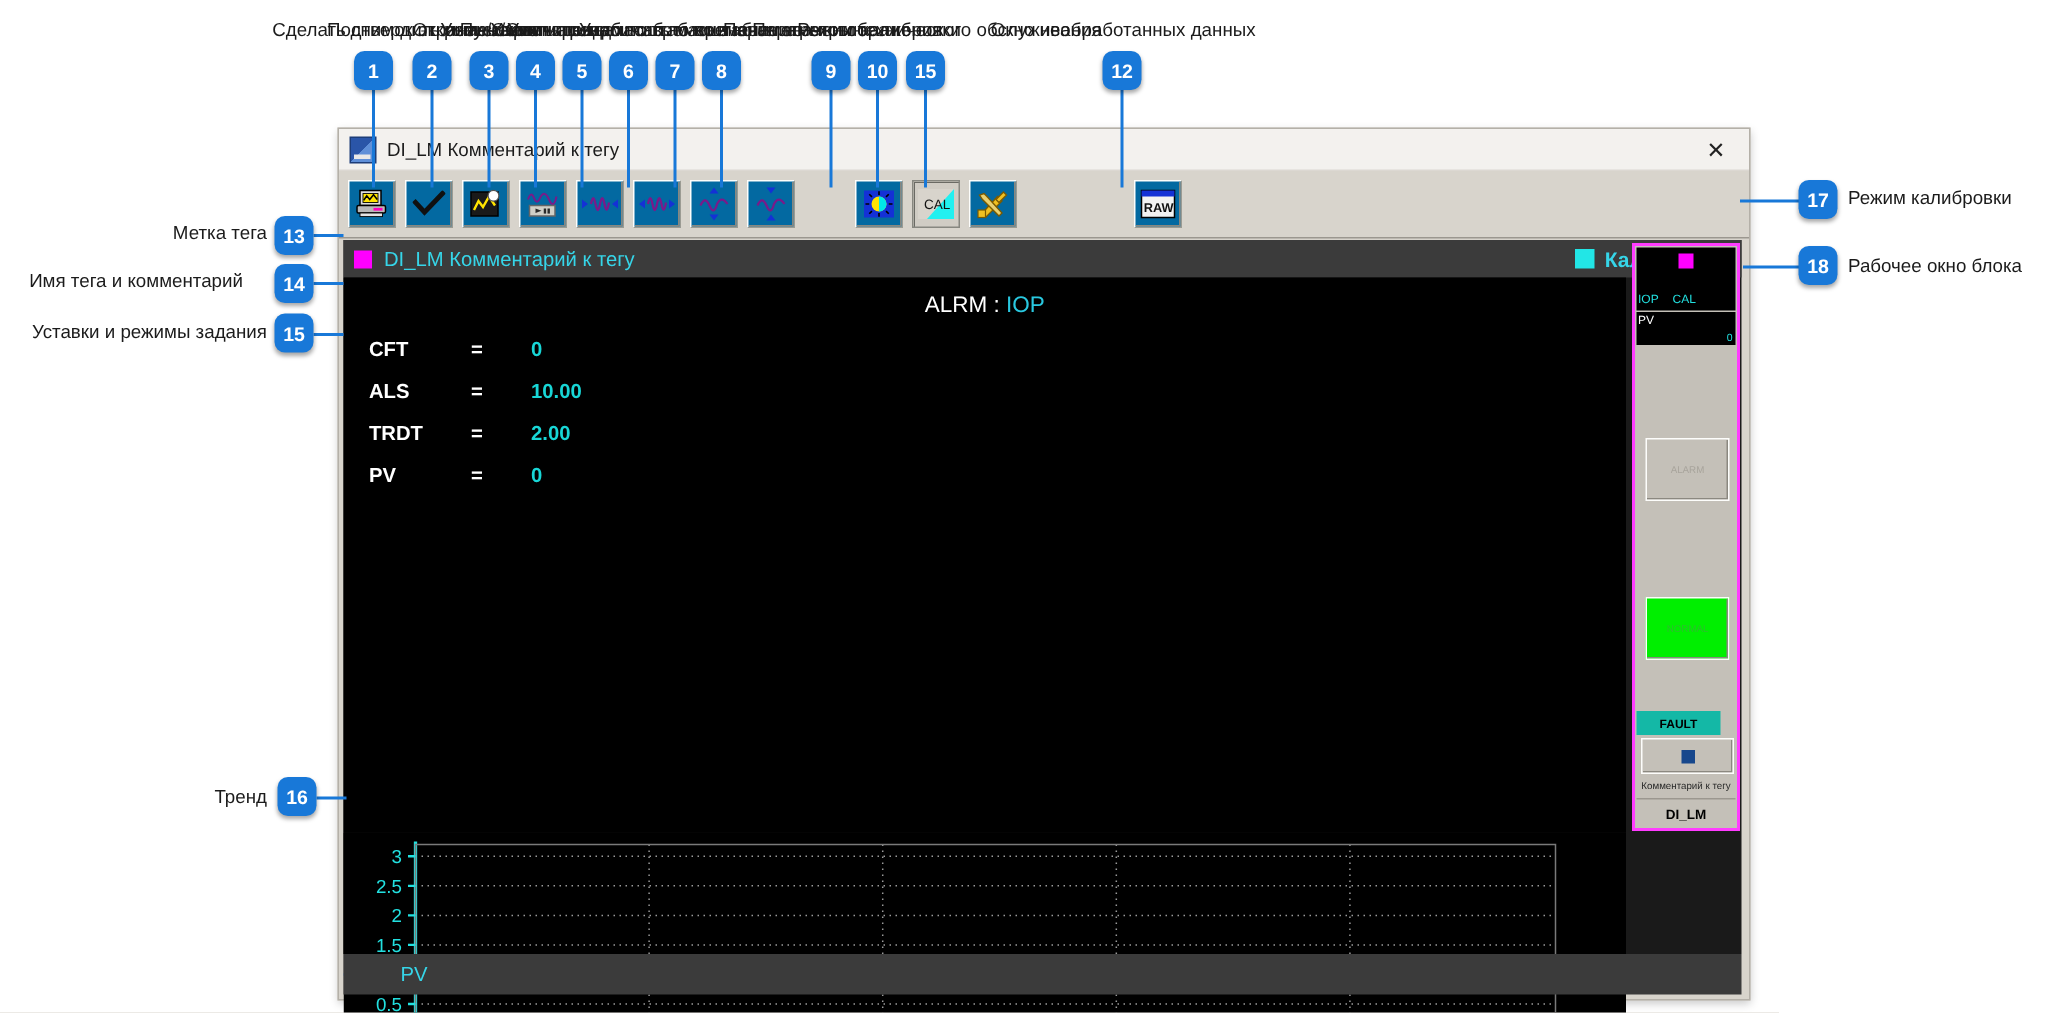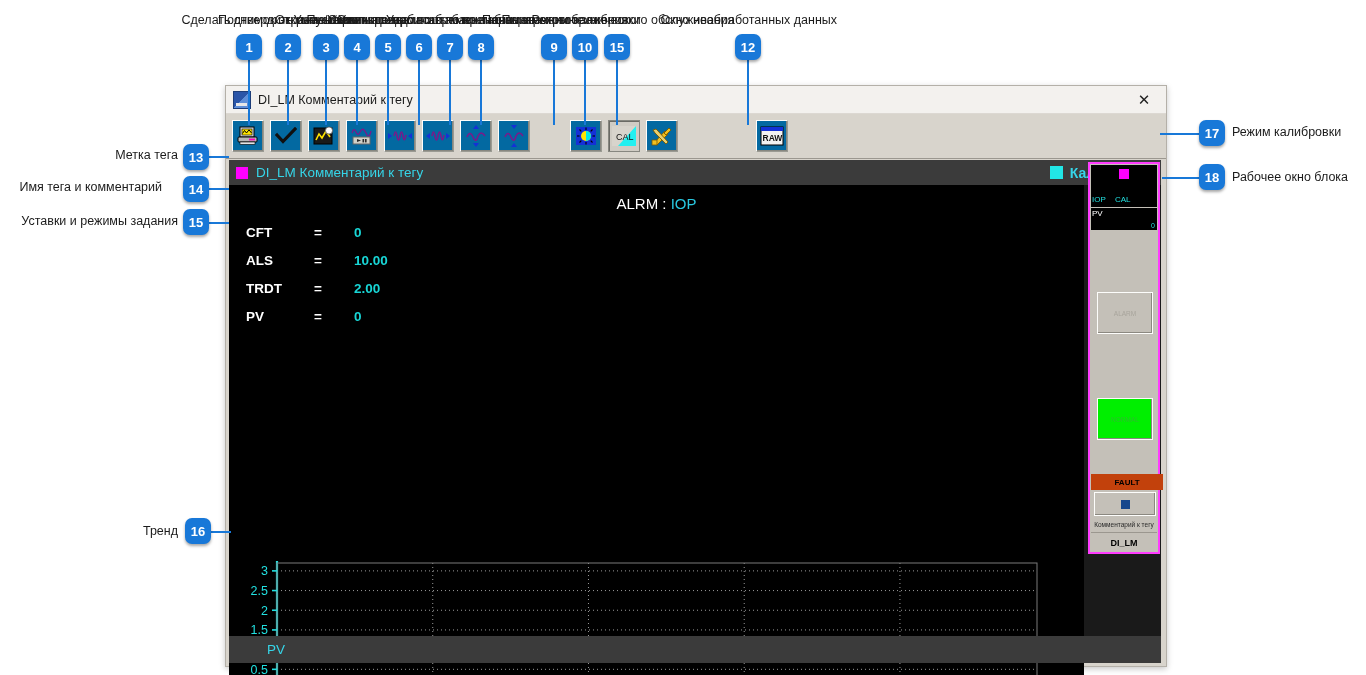--- a/index.html
+++ b/index.html
@@ -122,21 +122,21 @@
     display:flex;align-items:center;justify-content:center;
     color:#a8a49c;font-size:6.5px;cursor:pointer;
   }
   #fp .normalbtn{
     position:absolute;left:7px;top:234px;width:54px;height:40px;
     background:#00ef00;border:1px solid #fdfdfb;box-shadow:inset -1px -1px 0 #8b8880;
     display:flex;align-items:center;justify-content:center;
     color:#2bbf2b;font-size:6.5px;cursor:pointer;
   }
   #fp .faultbar{
-    position:absolute;left:1px;top:310px;width:72px;height:16px;background:#c2410c;
+    position:absolute;left:1px;top:310px;width:56px;height:16px;background:#14b8a6;
     display:flex;align-items:center;justify-content:center;
     font-size:8px;font-weight:bold;color:#000;
   }
   #fp .indbtn{
     position:absolute;left:4px;top:328px;width:60px;height:22px;background:#c4c0b8;
     border:1px solid #fdfdfb;box-shadow:inset -1px -1px 0 #8b8880;
     display:flex;align-items:center;justify-content:center;cursor:pointer;
   }
   #fp .indbtn i{width:9px;height:9px;background:#17478c;display:block;}
   #fp .cmt{

